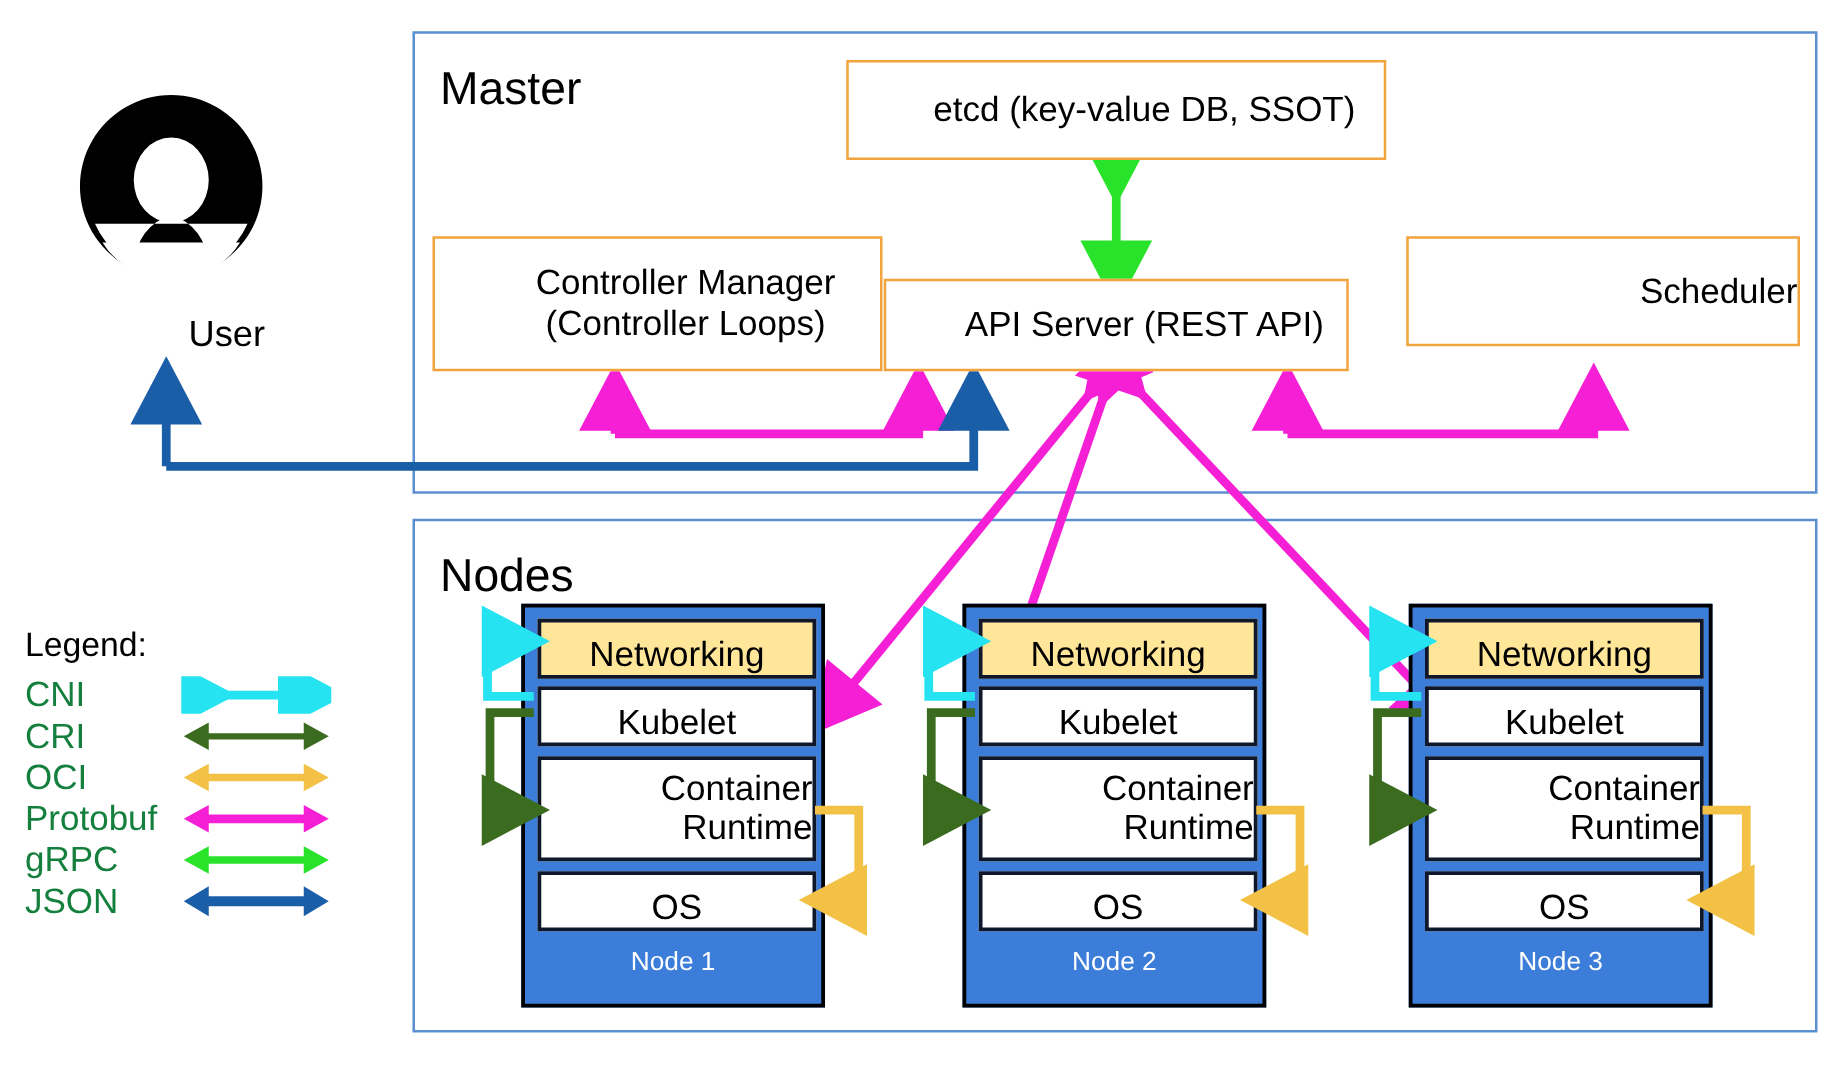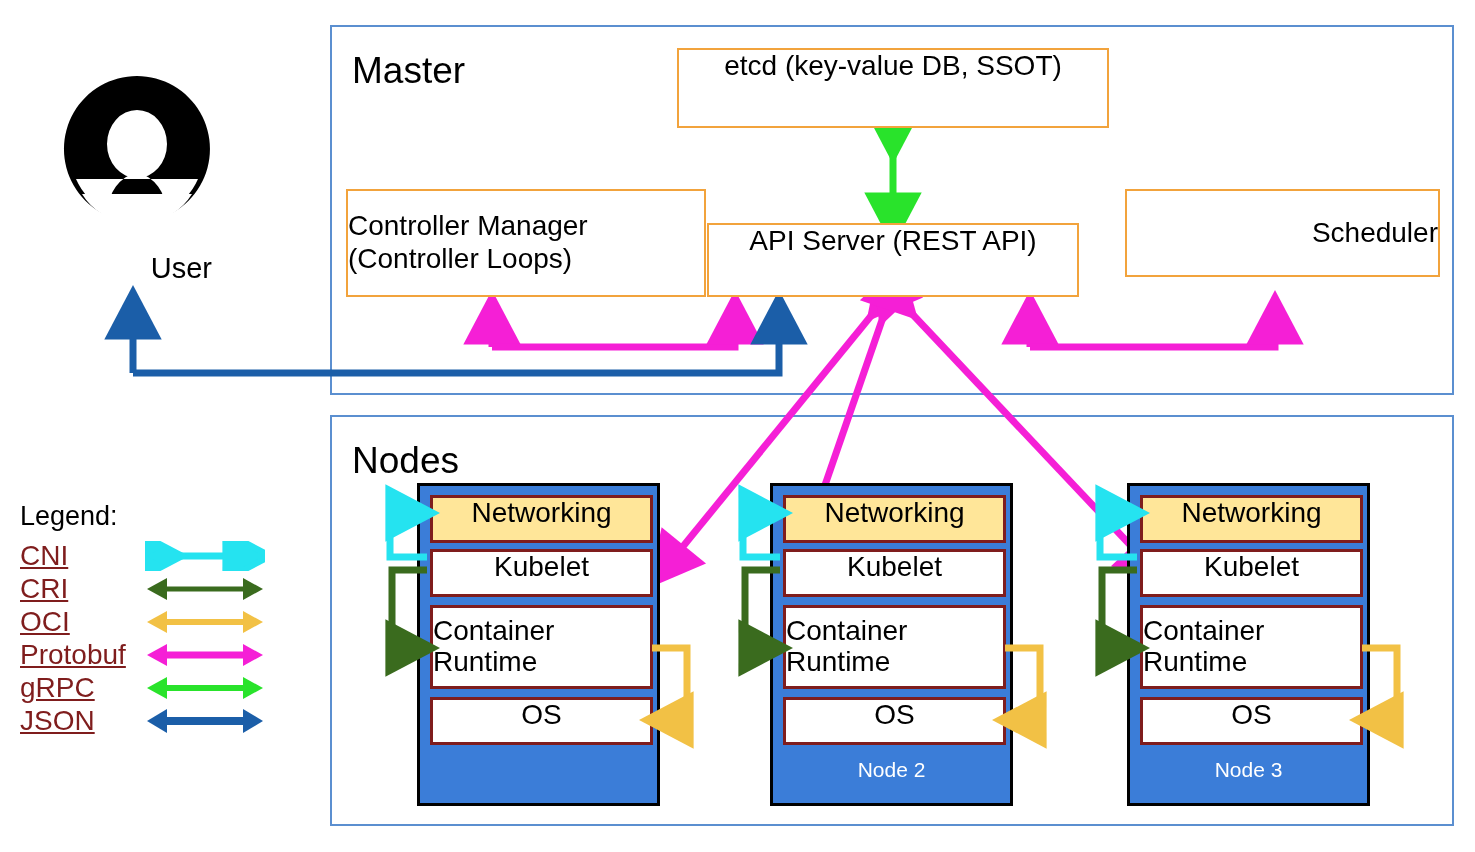--- a/index.html
+++ b/index.html
@@ -46,27 +46,28 @@
     z-index: 5;
   }
 
   
   .mbox {
     position: absolute;
     border: 2px solid #f2a33c;
     background: #ffffff;
     box-sizing: border-box;
     display: flex;
-    align-items: flex-start;
+    align-items: center;
     justify-content: center;
     text-align: center;
     font-size: 28px;
     color: #000000;
     line-height: 1.17;
     z-index: 10;
+    padding-left: 45px;
   }
 
   
   .user-icon {
     position: absolute;
     z-index: 10;
   }
   .user-label {
     position: absolute;
     font-size: 29px;
@@ -79,25 +80,25 @@
   
   .node {
     position: absolute;
     background: #3b7dd8;
     border: 3px solid #000000;
     box-sizing: border-box;
     z-index: 10;
   }
   .node-row {
     position: absolute;
-    border: 3px solid #7f1d1d;
+    border: 3px solid #0f172a;
     box-sizing: border-box;
     background: #ffffff;
     display: flex;
-    align-items: flex-start;
+    align-items: flex-end;
     justify-content: center;
     text-align: center;
     font-size: 28px;
     color: #000000;
     line-height: 1.1;
   }
   .node-row.networking { background: #ffe699; }
   .node-name {
     position: absolute;
     left: 0;
@@ -123,22 +124,21 @@
     white-space: nowrap;
   }
   .legend-row {
     position: relative;
     height: 33px;
     display: flex;
     align-items: center;
   }
   .legend-label {
     font-size: 28px;
-    color: #7f1d1d;
-    text-decoration: underline;
+    color: #15803d;
     text-underline-offset: 2px;
     line-height: 1;
     white-space: nowrap;
     width: 125px;
   }
   .legend-swatch {
     width: 120px;
     height: 30px;
     flex: 0 0 auto;
   }
@@ -242,20 +242,21 @@
     <div class="node-row" style="left:10px; top:63px; width:223px; height:48px;">
       <span>Kubelet</span>
     </div>
     <div class="node-row" style="left:10px; top:119px; width:223px; height:84px; flex-direction:column;">
       <span>Container</span>
       <span>Runtime</span>
     </div>
     <div class="node-row" style="left:10px; top:211px; width:223px; height:48px;">
       <span>OS</span>
     </div>
+    <div class="node-name" style="top:272px;">Node 1</div>
   </div>
 
   <div class="node" style="left:770px; top:483px; width:243px; height:323px;">
     <div class="node-row networking" style="left:10px; top:9px; width:223px; height:48px;">
       <span>Networking</span>
     </div>
     <div class="node-row" style="left:10px; top:63px; width:223px; height:48px;">
       <span>Kubelet</span>
     </div>
     <div class="node-row" style="left:10px; top:119px; width:223px; height:84px; flex-direction:column;">

